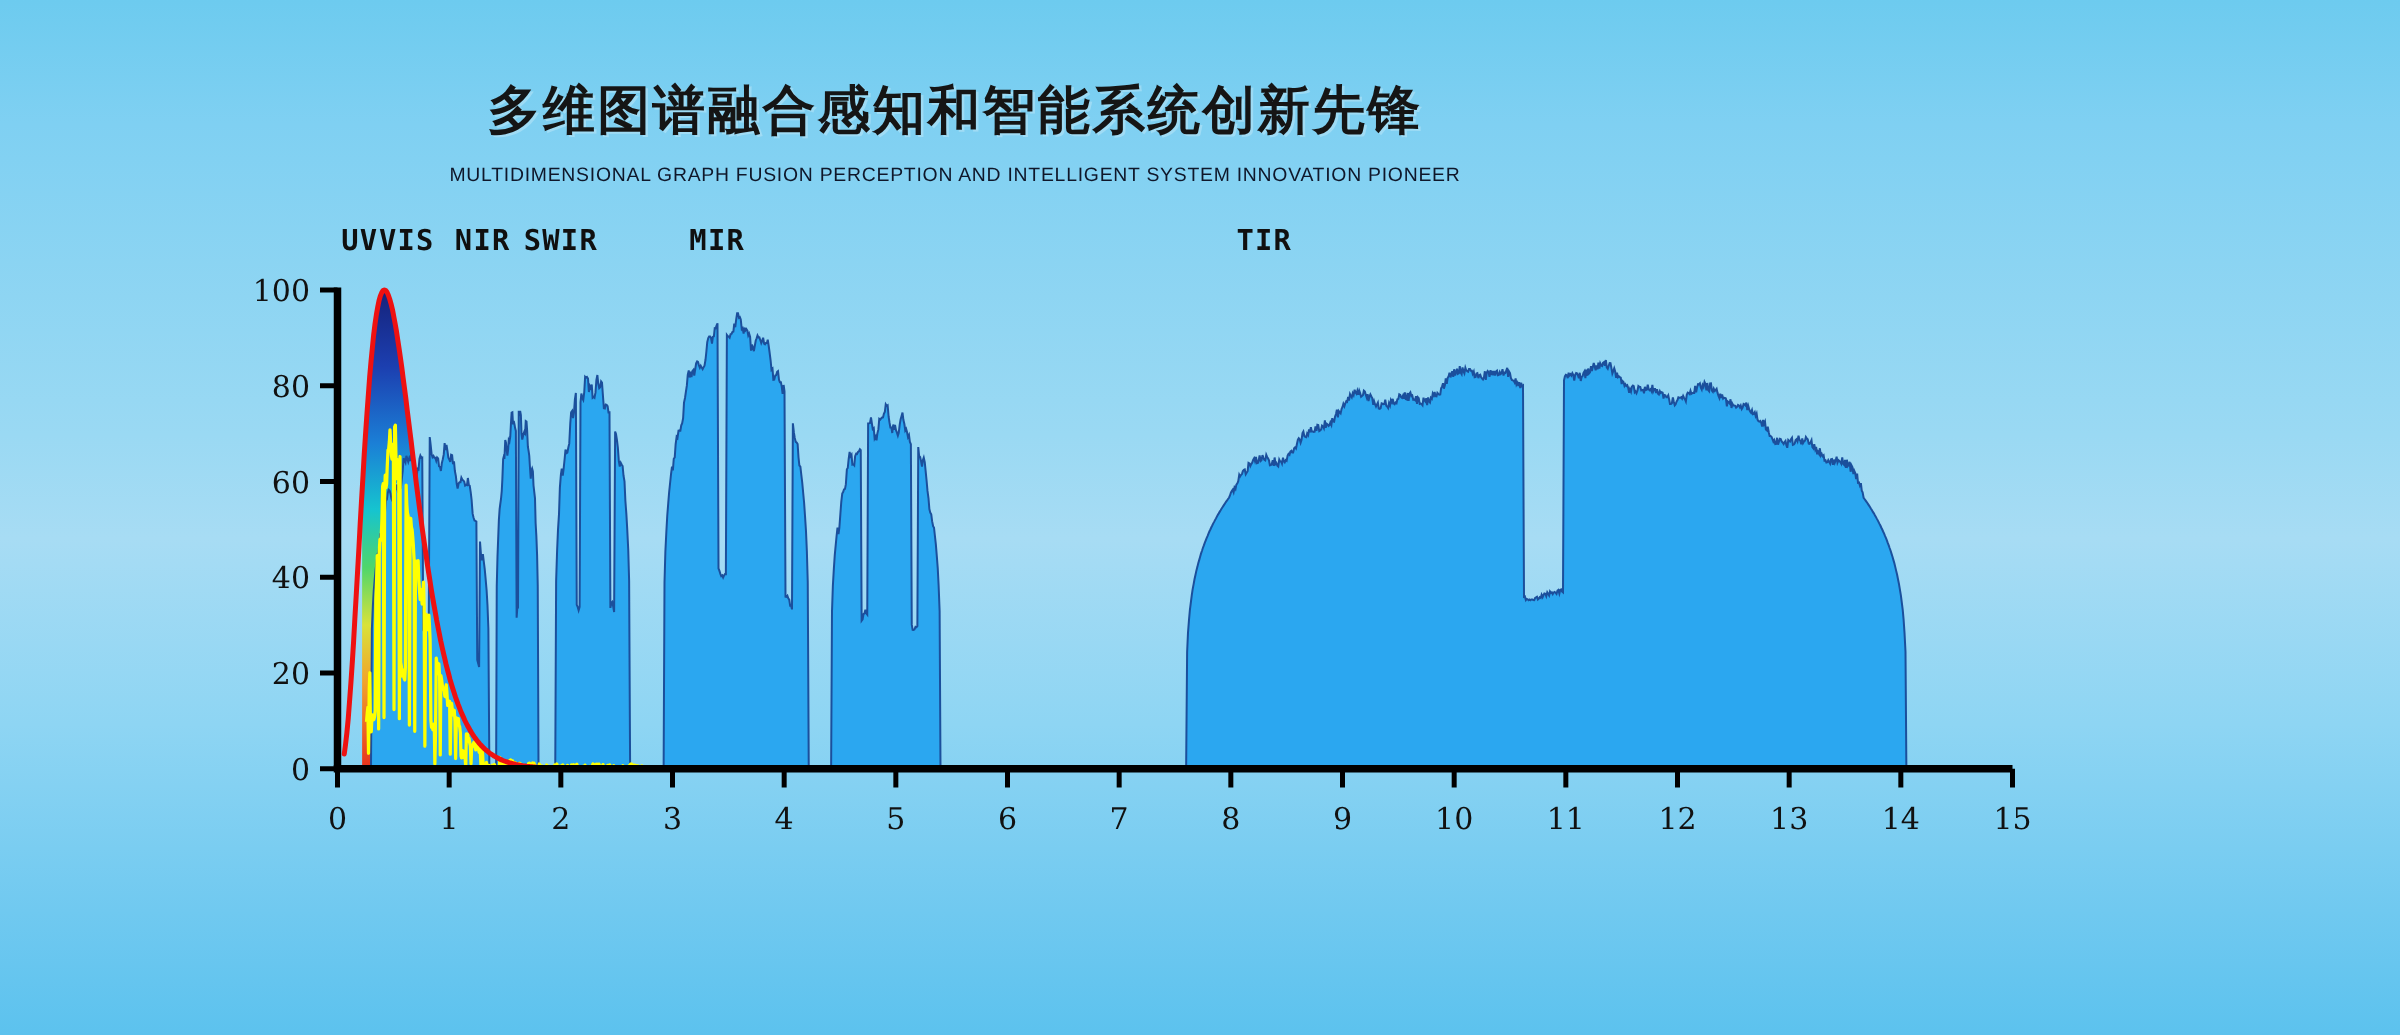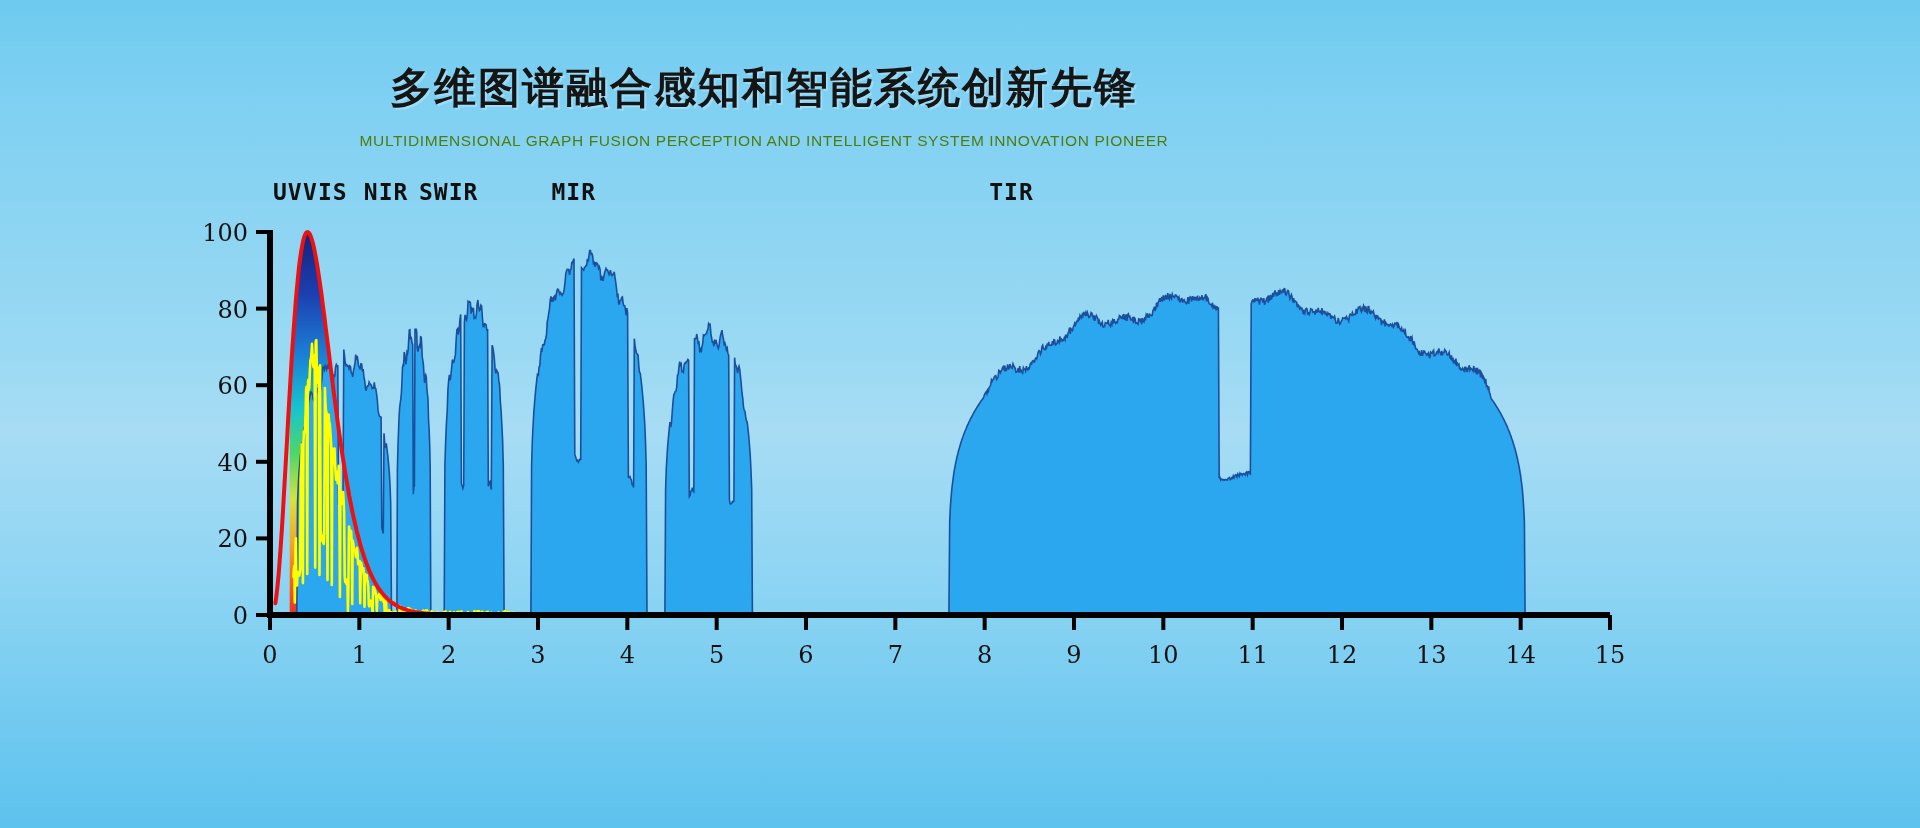--- a/index.html
+++ b/index.html
@@ -20,21 +20,21 @@
   .title{
     margin:0;padding-top:60px;
     font-family:"DejaVu Sans","Liberation Sans",sans-serif;
     font-size:42px;font-weight:bold;color:#151515;
     letter-spacing:2px;
     text-shadow:2px 2px 0 rgba(255,255,255,.25);
   }
   .subtitle{
     margin:0;padding-top:16px;
     font-family:"Liberation Sans",sans-serif;
-    font-size:15.5px;font-weight:400;color:#4d7c0f;
+    font-size:15.5px;font-weight:400;color:#0f172a;
     letter-spacing:.6px;
   }
   .chartwrap{position:absolute;left:0;top:170px;width:1920px;height:658px;}
   svg{display:block;}
   .bandlabel{
     font-family:"DejaVu Sans Mono","Liberation Mono",monospace;
     font-size:23px;font-weight:bold;fill:#101010;
     letter-spacing:1px;
   }
   .axlabel{

